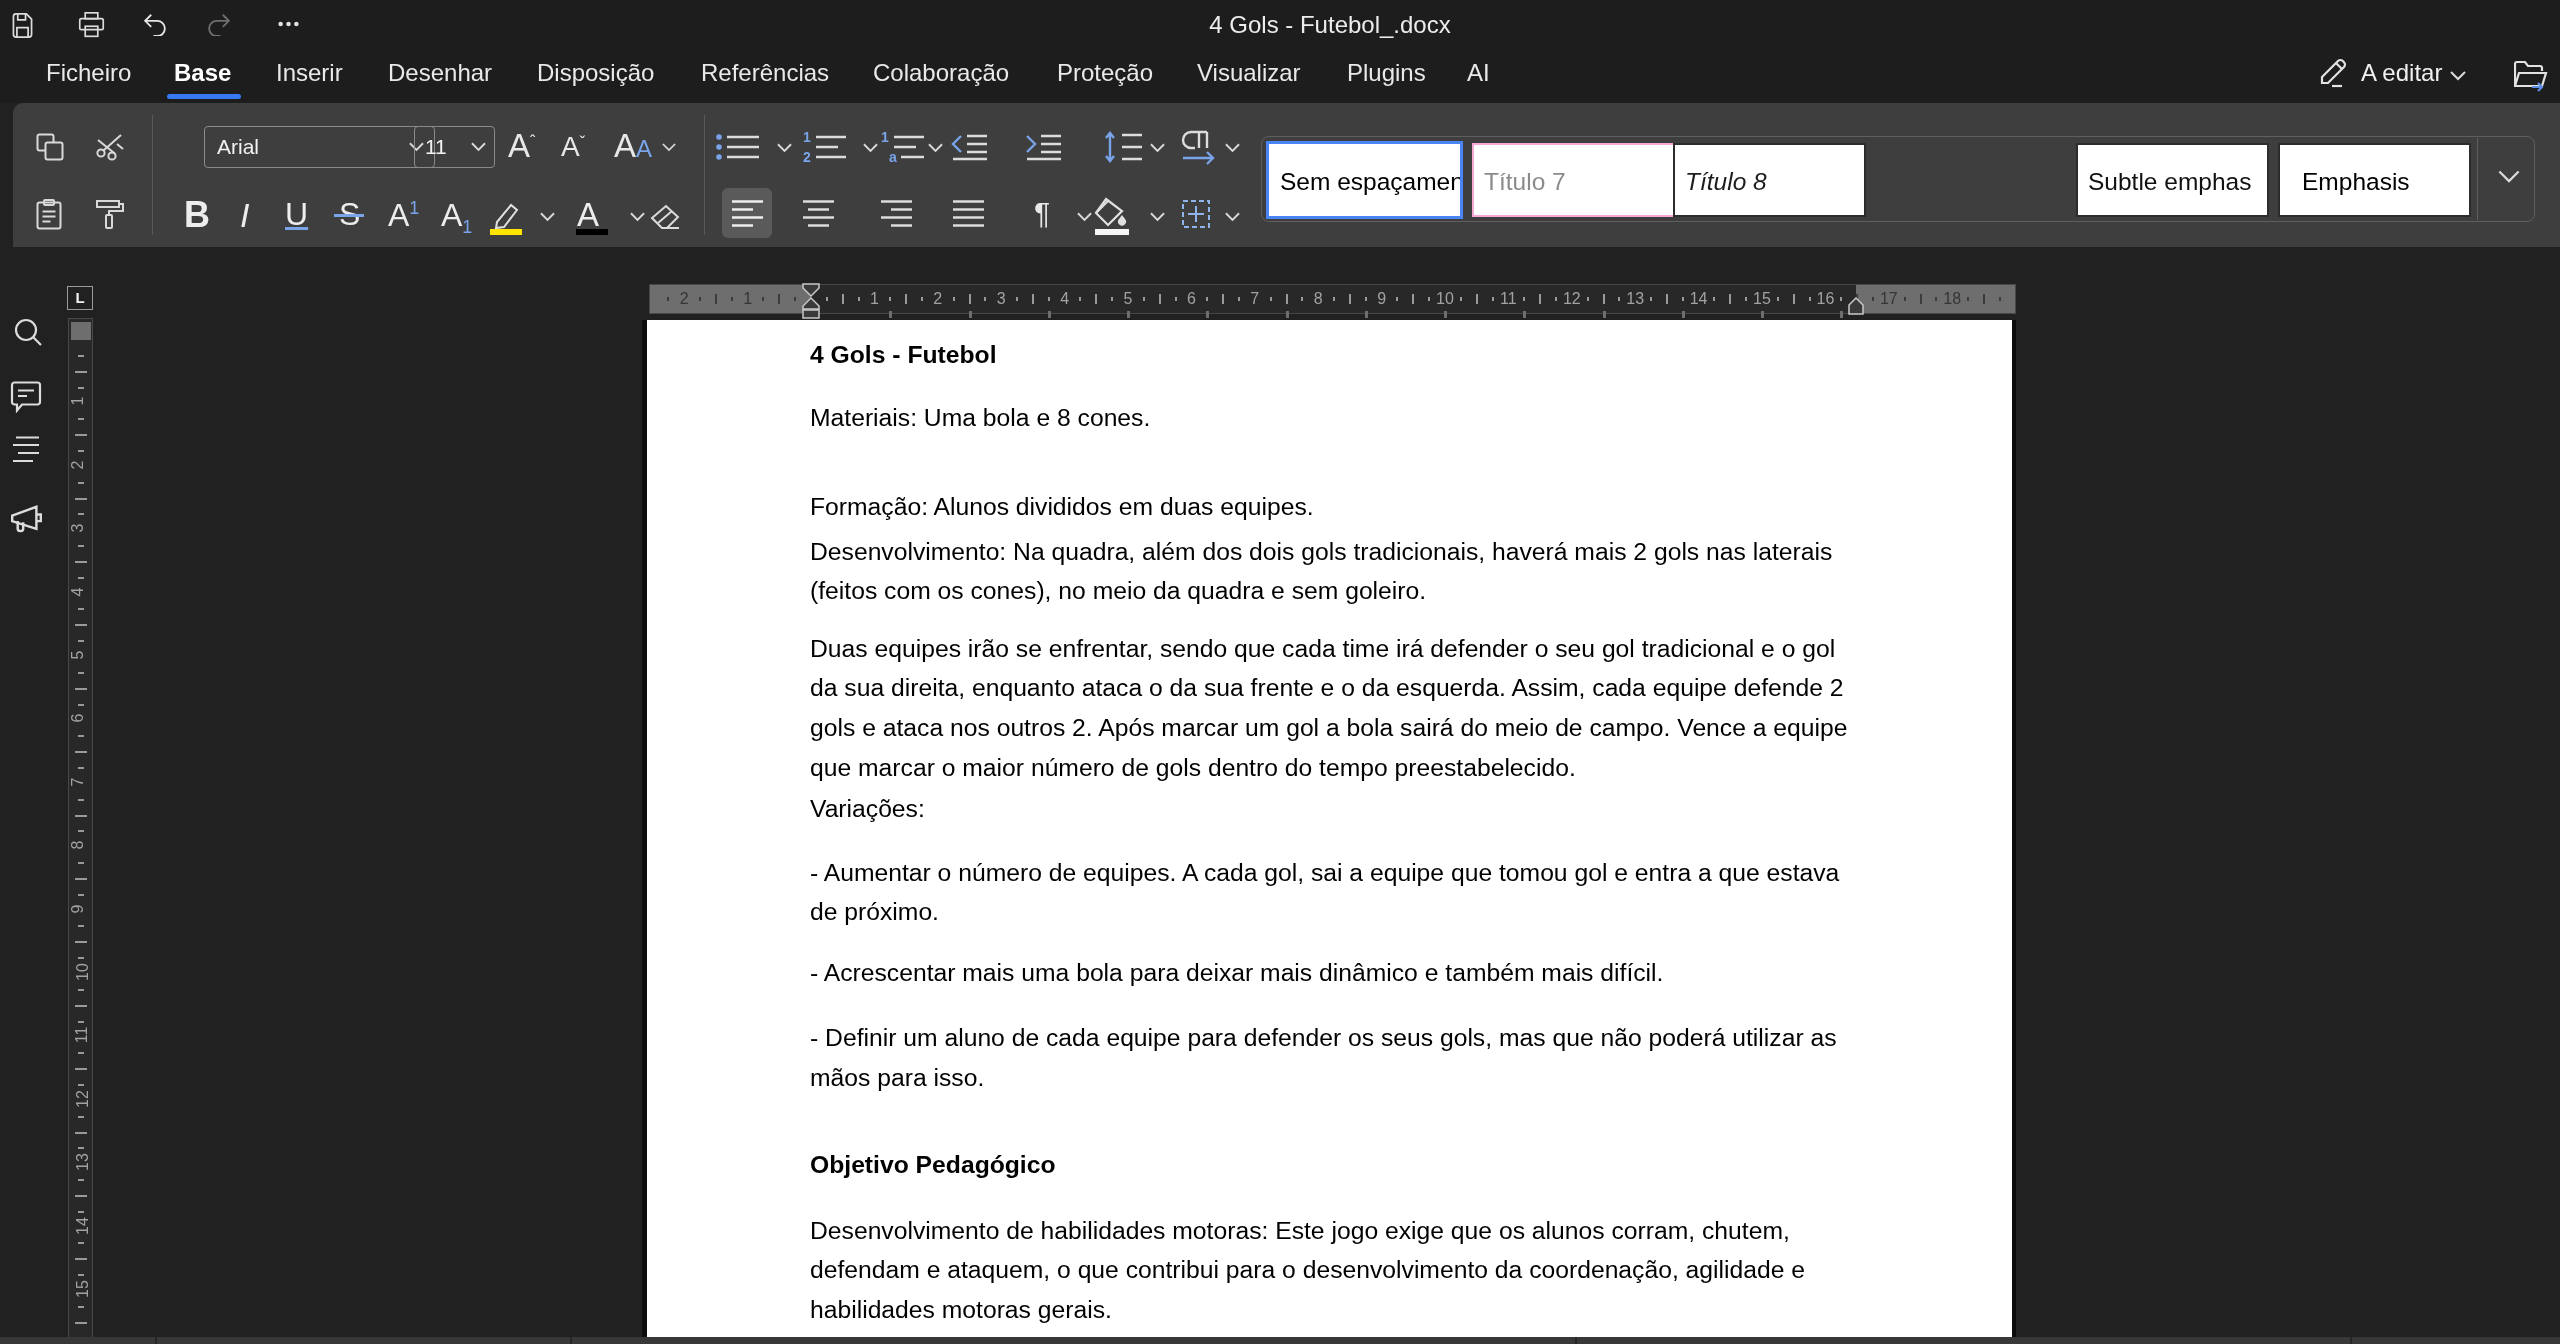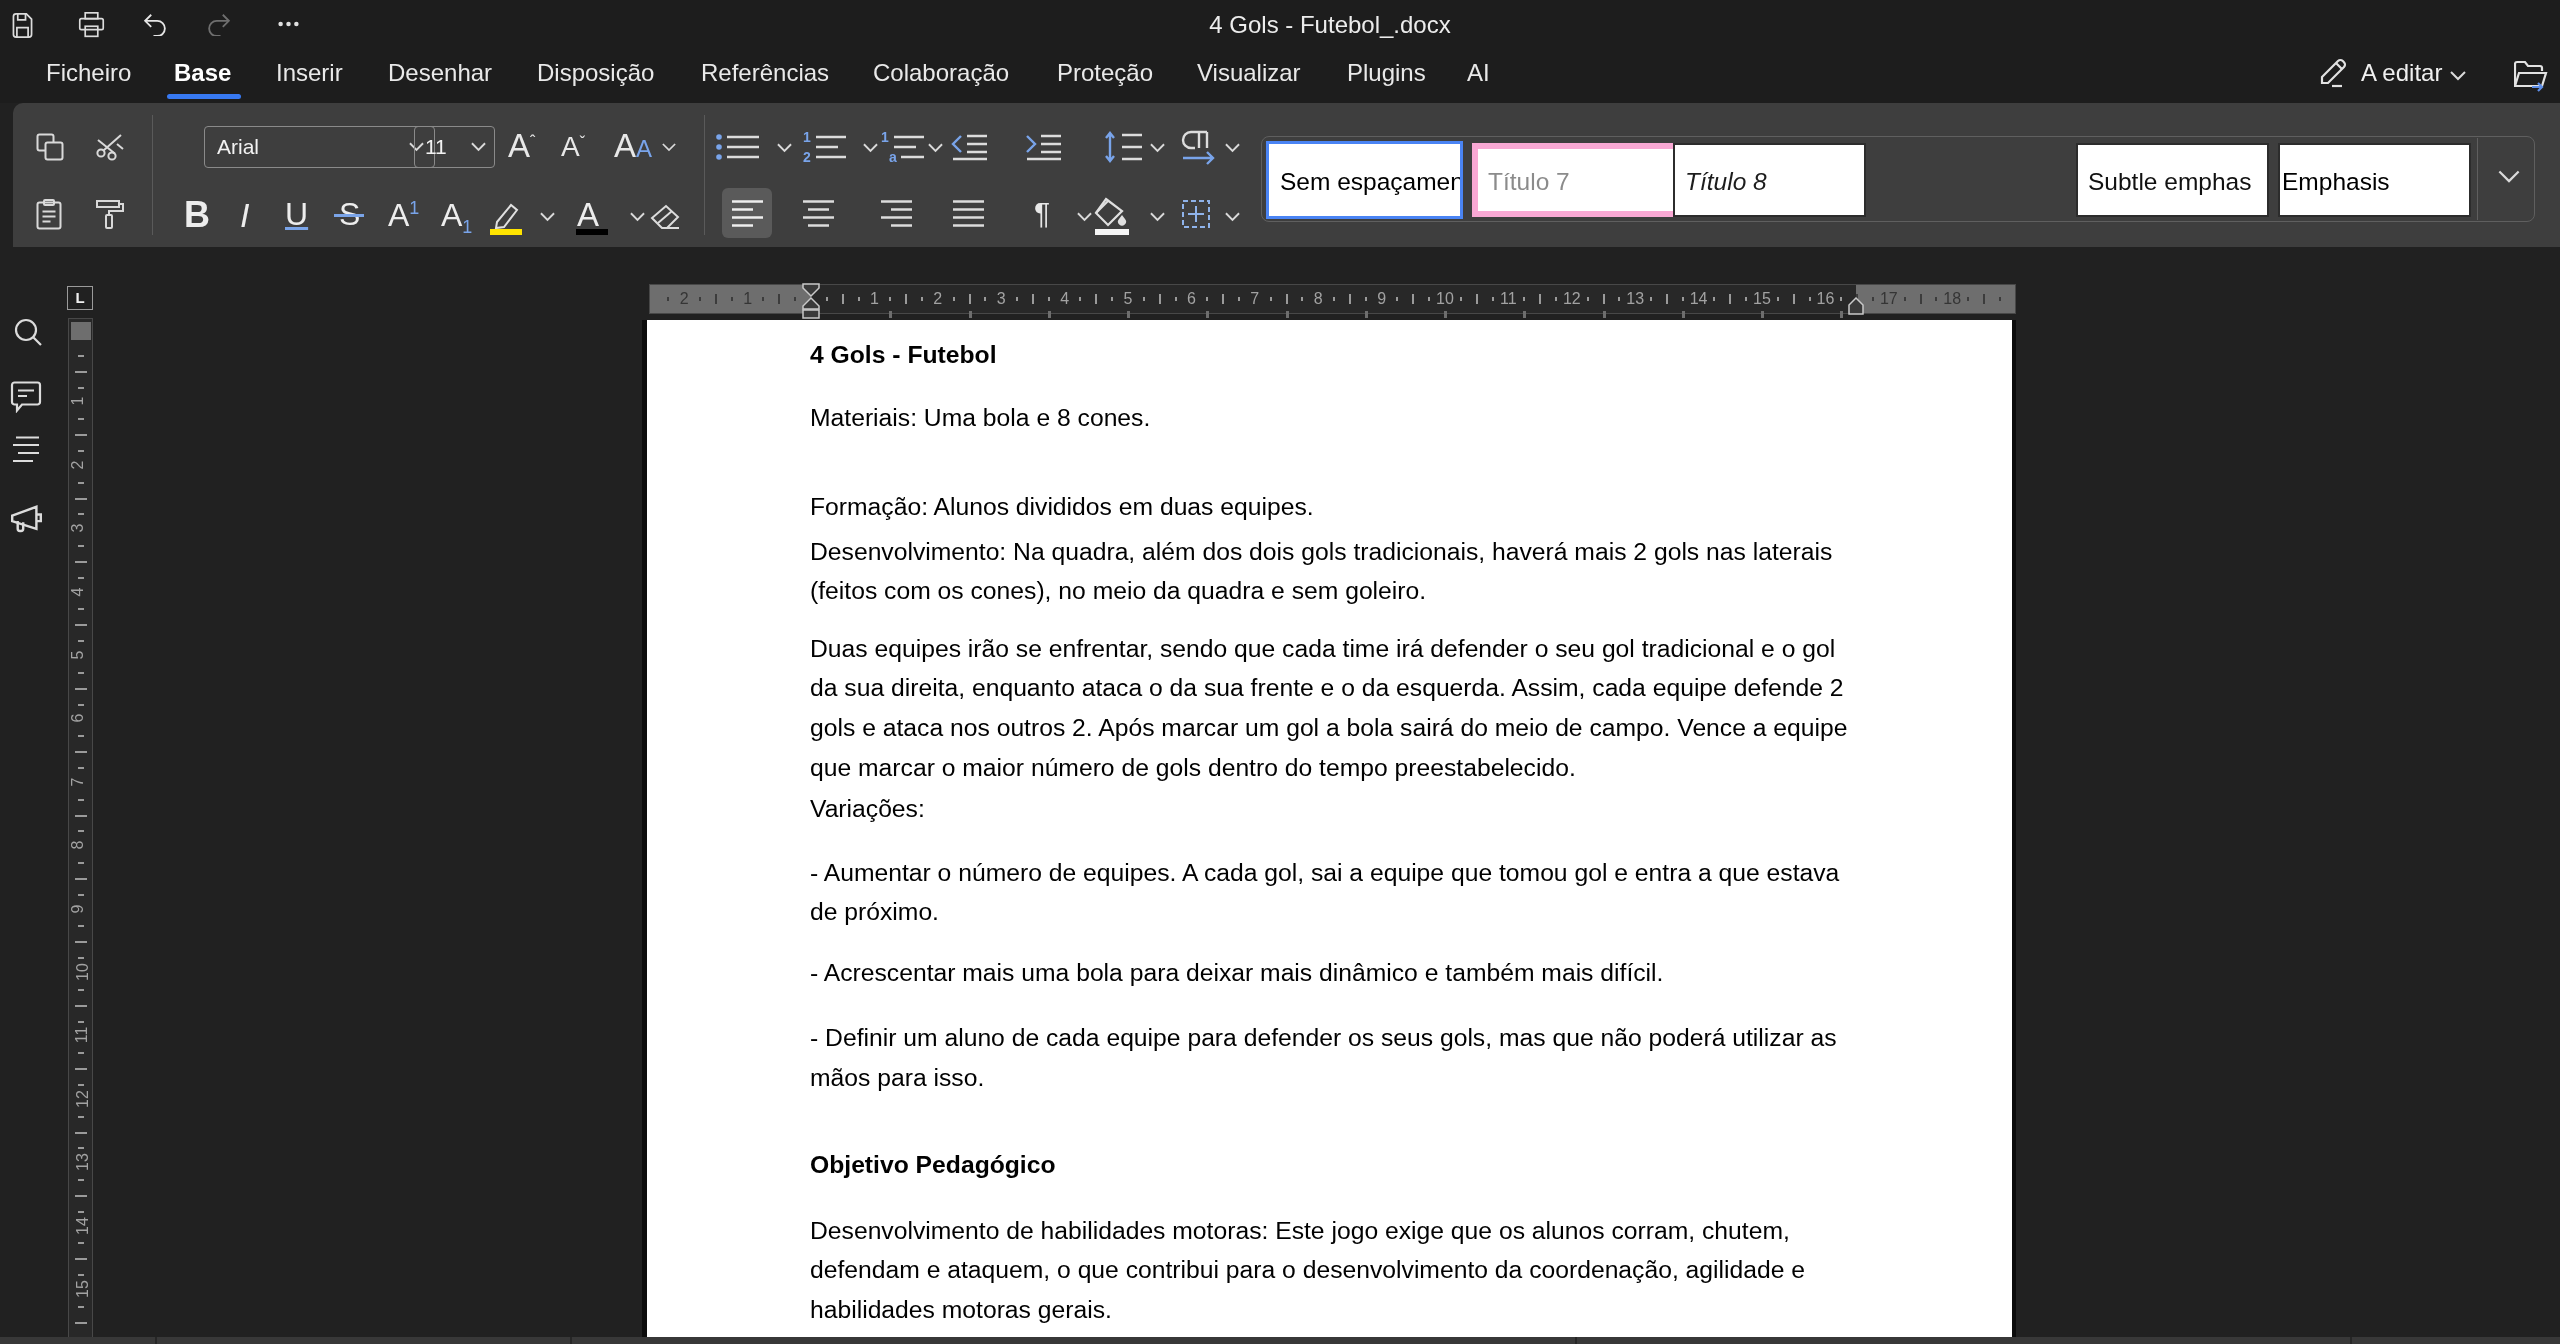--- a/index.html
+++ b/index.html
@@ -263,31 +263,31 @@
   </svg>
   <svg class="qi" style="left:1225px;top:212px" width="15" height="10" viewBox="0 0 16 10" fill="none" stroke="#dadada" stroke-width="2">
       <path d="M1 1 L8 8 L15 1"></path>
     </svg>
 
   <div class="abs" style="left:1261px;top:136px;width:1274px;height:86px;border:1.5px solid #5f5f5f;border-radius:8px;box-sizing:border-box;"></div>
   <div class="abs" style="left:2477px;top:138px;width:1px;height:82px;background:#5f5f5f;"></div>
   <div class="gbox" style="left:1266px;top:141px;width:197px;height:78px;border:3px solid #4a84f4;">
       <span style="margin-left:11px;color:#000;">Sem espaçament</span>
     </div>
-  <div class="gbox" style="left:1472px;width:220px;border:6px solid #f9a8d4;">
+  <div class="gbox" style="left:1472px;width:220px;border:2px solid #f9a8d4;">
       <span style="margin-left:10px;color:#8b8b8b;">Título 7</span>
     </div>
   <div class="gbox" style="left:1673px;width:193px;border:2px solid #2c2c2c;">
       <span style="margin-left:10px;color:#1d1d1d;font-style:italic;">Título 8</span>
     </div>
   <div class="gbox" style="left:2076px;width:193px;border:2px solid #2c2c2c;">
       <span style="margin-left:10px;color:#111;">Subtle emphas</span>
     </div>
   <div class="gbox" style="left:2278px;width:193px;border:2px solid #2c2c2c;">
-      <span style="margin-left:2px;color:#000;">Emphasis</span>
+      <span style="margin-left:22px;color:#000;">Emphasis</span>
     </div>
   <svg class="qi" style="left:2498px;top:170px" width="22" height="14" viewBox="0 0 16 10" fill="none" stroke="#dadada" stroke-width="1.6">
       <path d="M1 1 L8 8 L15 1"></path>
     </svg>
 
   <svg class="qi" style="left:14px;top:318px" width="28" height="30" viewBox="0 0 28 30" fill="none" stroke="#dcdcdc" stroke-width="2.2">
     <circle cx="12" cy="12" r="10"></circle>
     <path d="M19.5 19.5 L27 27"></path>
   </svg>
   <svg class="qi" style="left:10px;top:381px" width="32" height="32" viewBox="0 0 32 32" fill="none" stroke="#dcdcdc" stroke-width="2.2">

